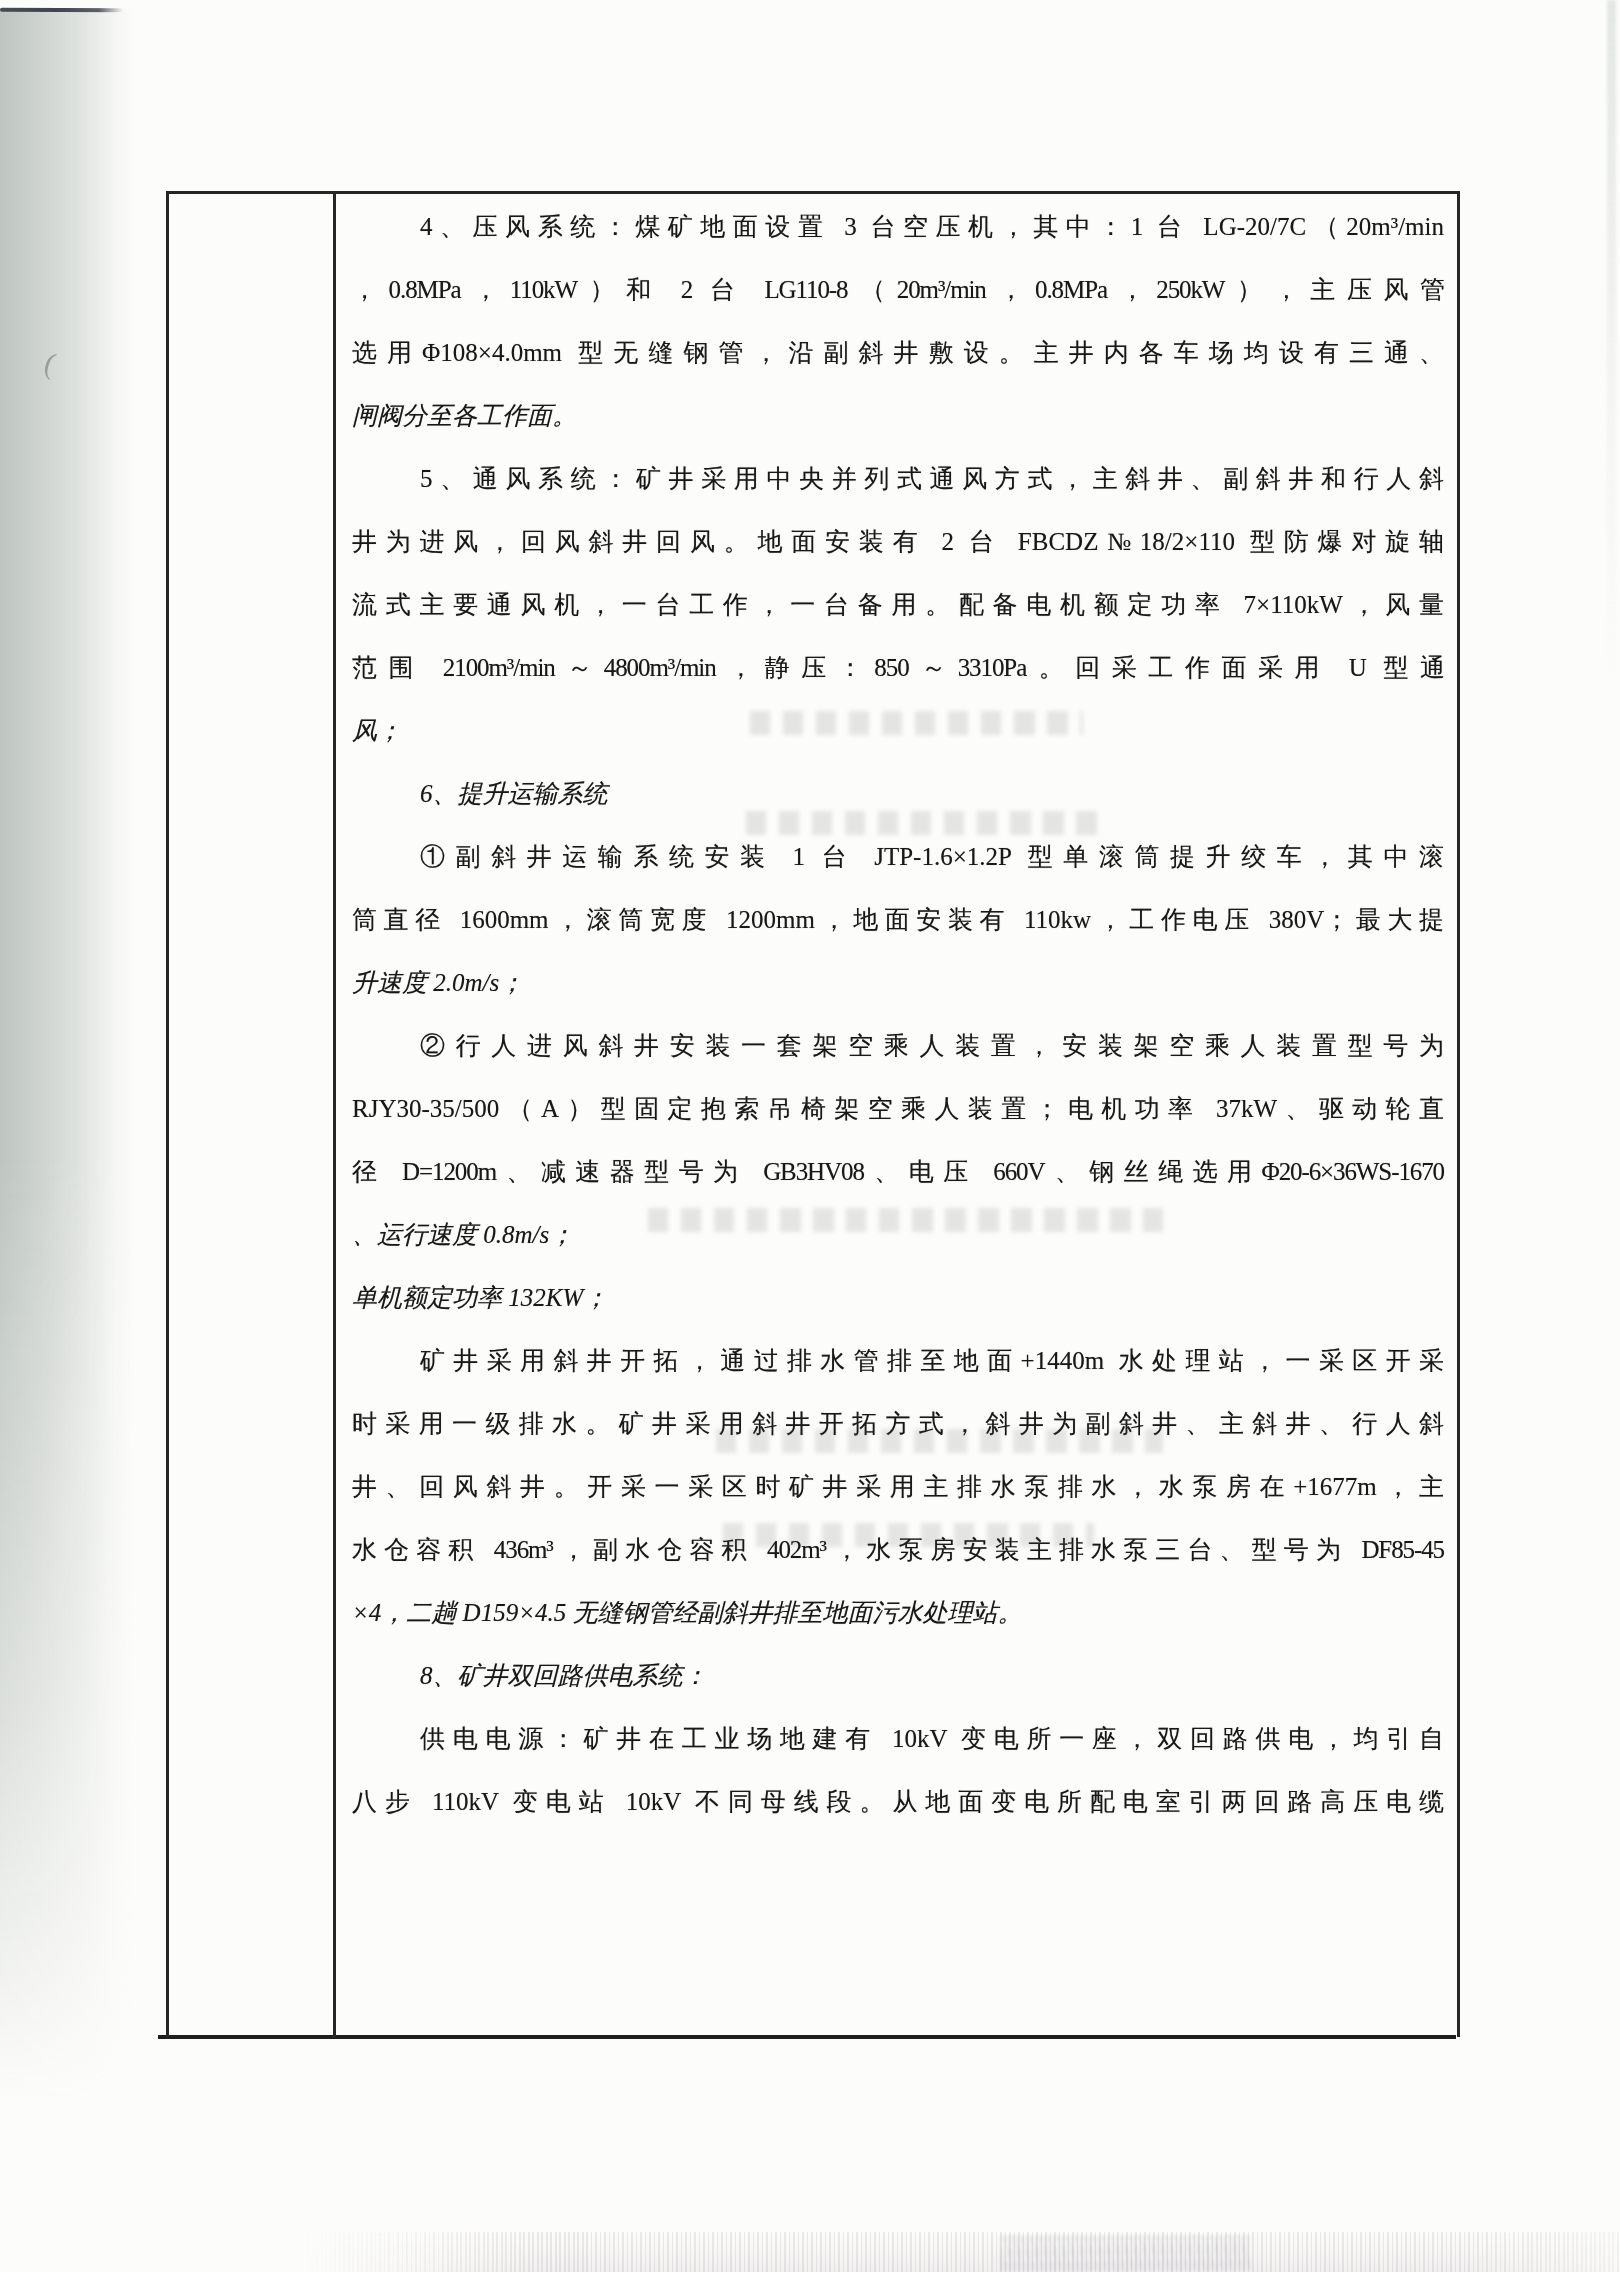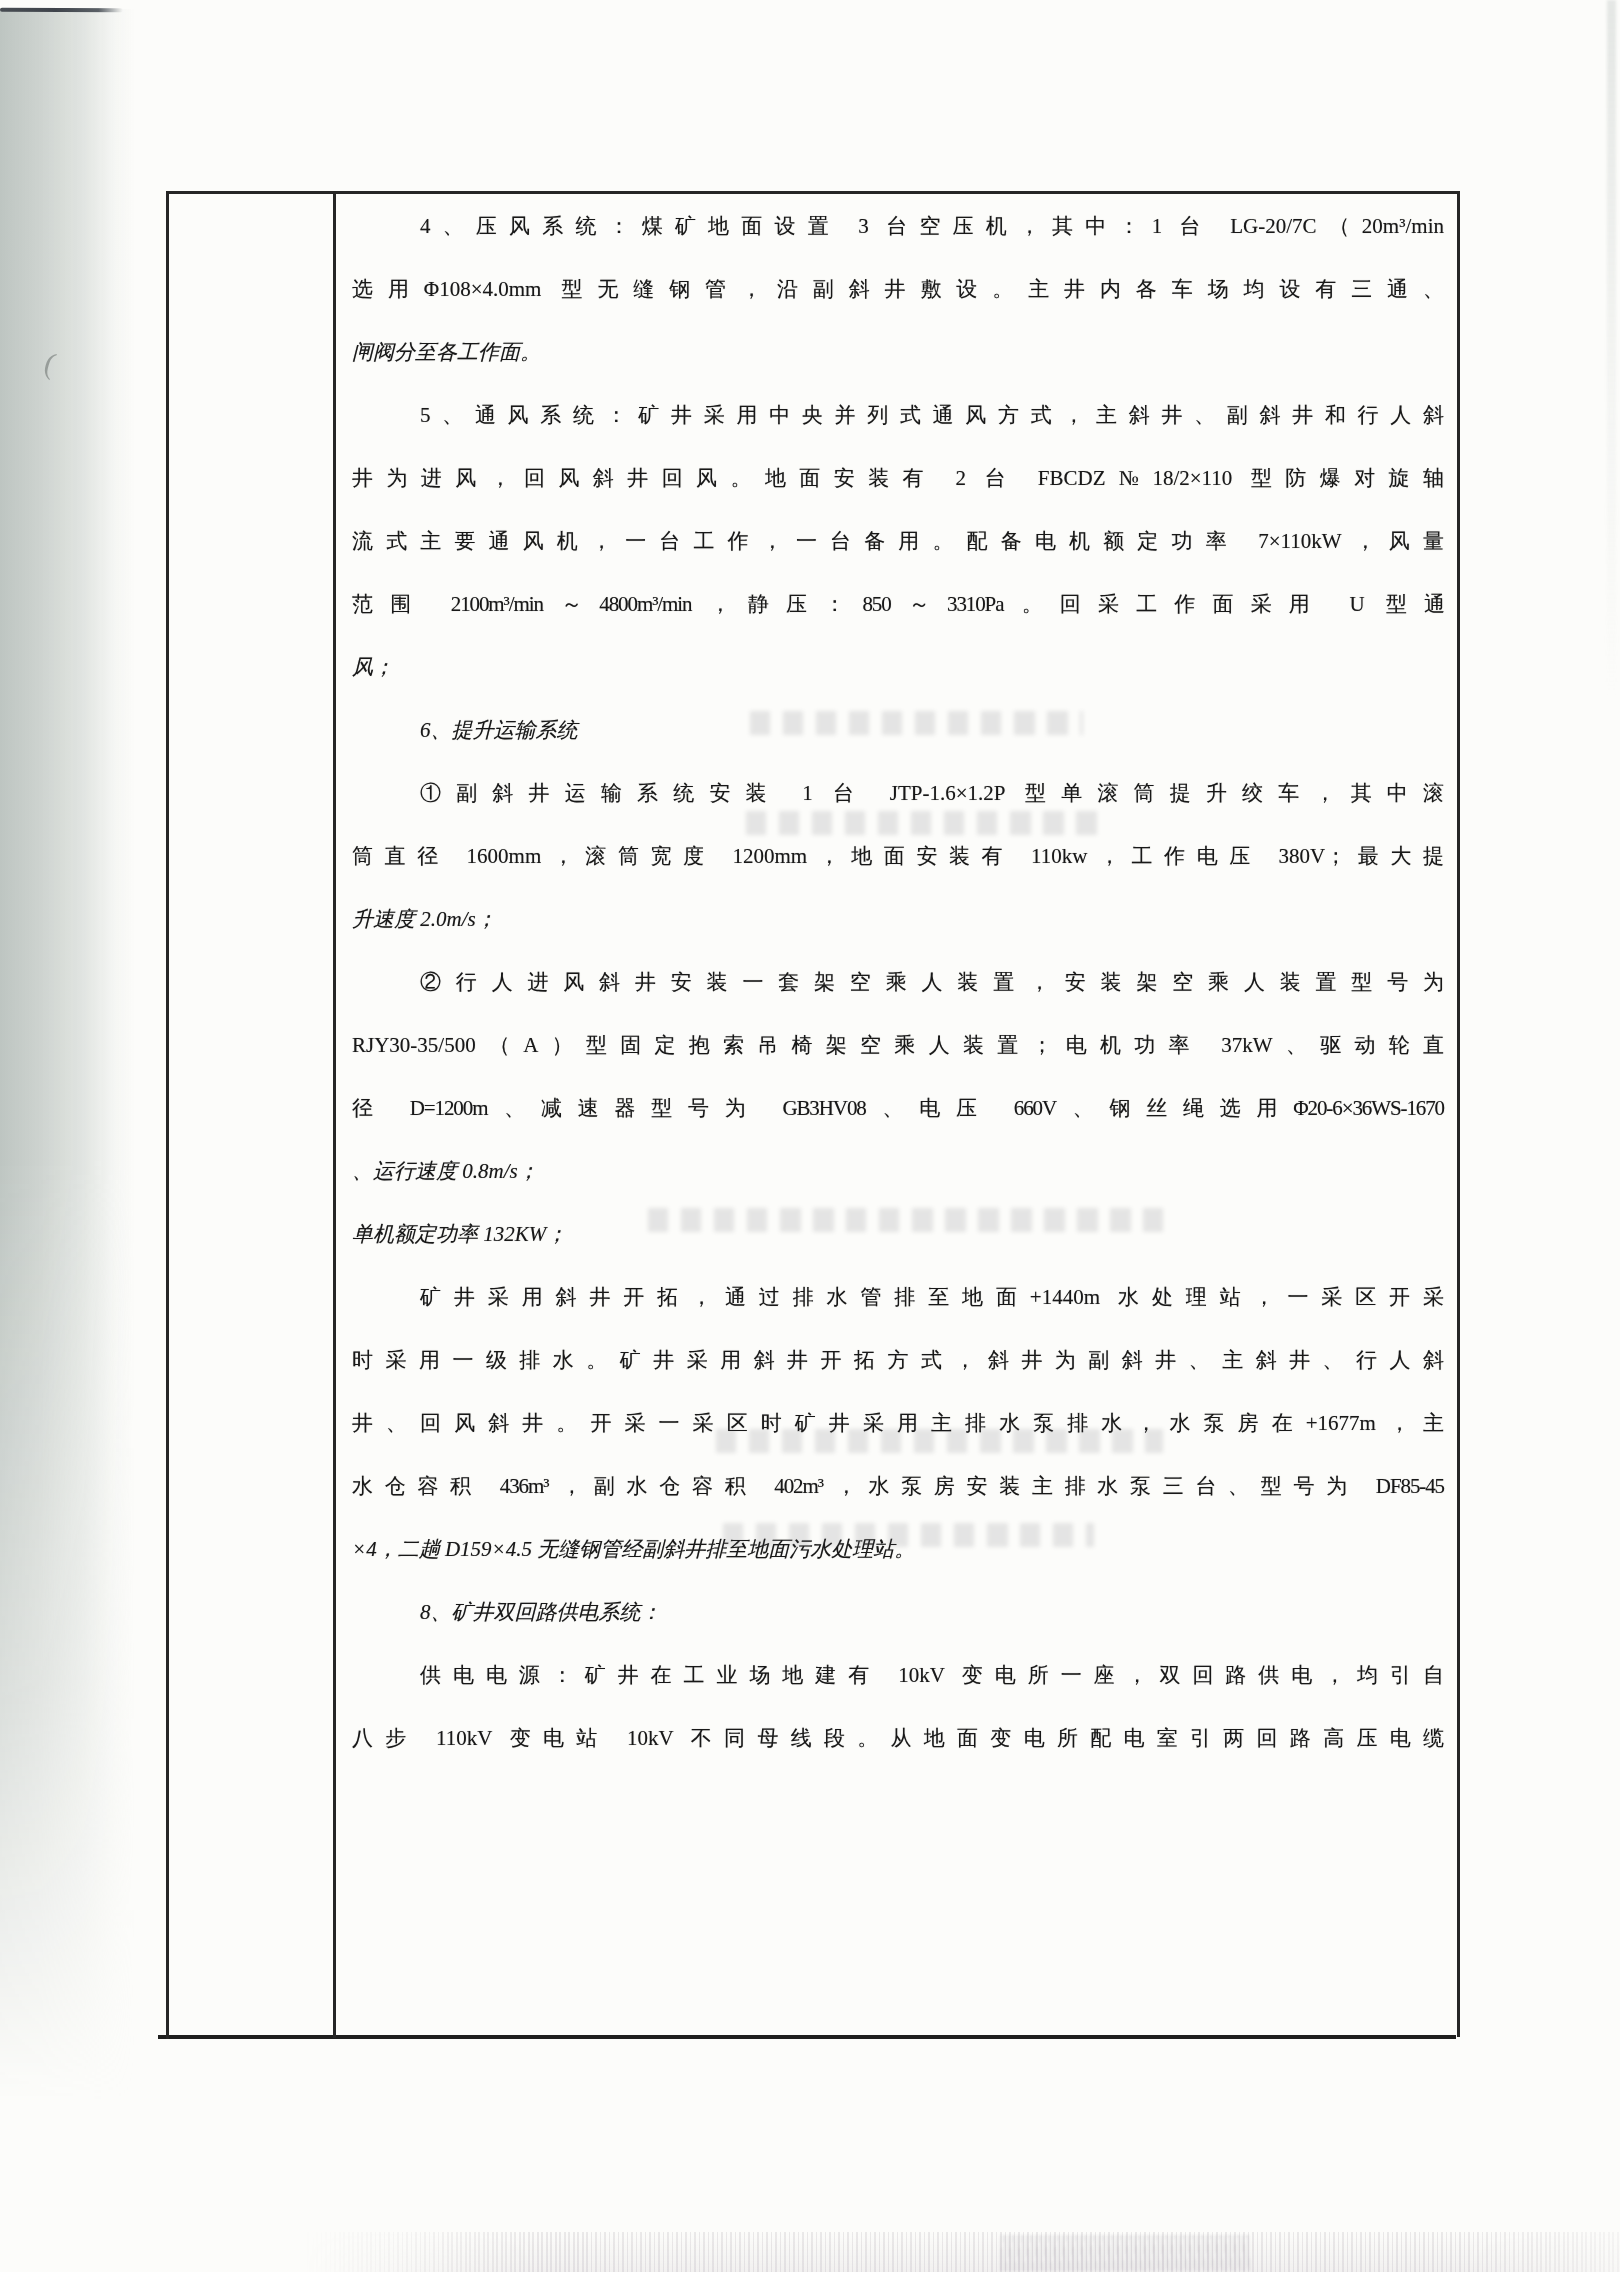--- a/index.html
+++ b/index.html
@@ -48,21 +48,21 @@
   .b-div{left:333px;top:191px;width:3px;height:1847px;}
   .b-right{left:1457px;top:192px;width:3px;height:1845px;}
   
   .cell-left{position:absolute;left:169px;top:194px;width:164px;height:1841px;background:transparent;}
   .cell-main{
     position:absolute;left:352px;top:195px;width:1092px;height:1836px;
     color:#181818;
   }
   .line{
     height:63px;line-height:63px;
-    font-size:21px;
+    font-size:25px;
     white-space:nowrap;
     overflow:visible;
     text-align:justify;
     text-align-last:justify;
     text-shadow:0 0 0.8px rgba(25,25,25,.45);
     font-weight:500;
   }
   .line.end{text-align-last:left;font-style:italic;}
   .line.indent{text-indent:68px;}
   .line.tight{letter-spacing:-1.1px;}
@@ -108,20 +108,21 @@
     <div class="bline b-top"></div>
     <div class="bline b-bottom"></div>
     <div class="bline b-left"></div>
     <div class="bline b-div"></div>
     <div class="bline b-right"></div>
 
     <div class="cell-left"></div>
 
     <div class="cell-main">
       <div class="line indent">4、压风系统：煤矿地面设置 3 台空压机，其中：1 台 LG-20/7C（20m³/min</div>
+      <div class="line tight">，0.8MPa，110kW）和 2 台 LG110-8（20m³/min，0.8MPa，250kW），主压风管</div>
       <div class="line">选用Φ108×4.0mm 型无缝钢管，沿副斜井敷设。主井内各车场均设有三通、</div>
       <div class="line end">闸阀分至各工作面。</div>
       <div class="line indent">5、通风系统：矿井采用中央并列式通风方式，主斜井、副斜井和行人斜</div>
       <div class="line">井为进风，回风斜井回风。地面安装有 2 台 FBCDZ№18/2×110 型防爆对旋轴</div>
       <div class="line">流式主要通风机，一台工作，一台备用。配备电机额定功率 7×110kW，风量</div>
       <div class="line tight">范围 2100m³/min～4800m³/min，静压：850～3310Pa。回采工作面采用 U 型通</div>
       <div class="line end">风；</div>
       <div class="line indent end">6、提升运输系统</div>
       <div class="line indent">①副斜井运输系统安装 1 台 JTP-1.6×1.2P 型单滚筒提升绞车，其中滚</div>
       <div class="line">筒直径 1600mm，滚筒宽度 1200mm，地面安装有 110kw，工作电压 380V；最大提</div>

